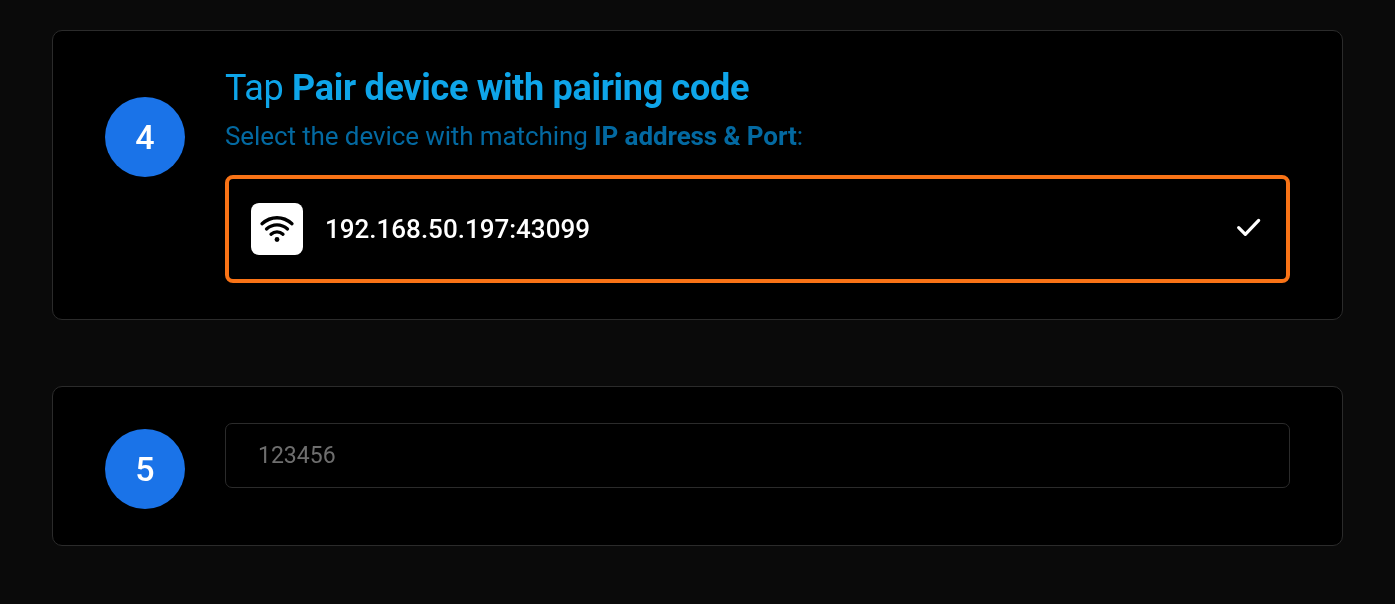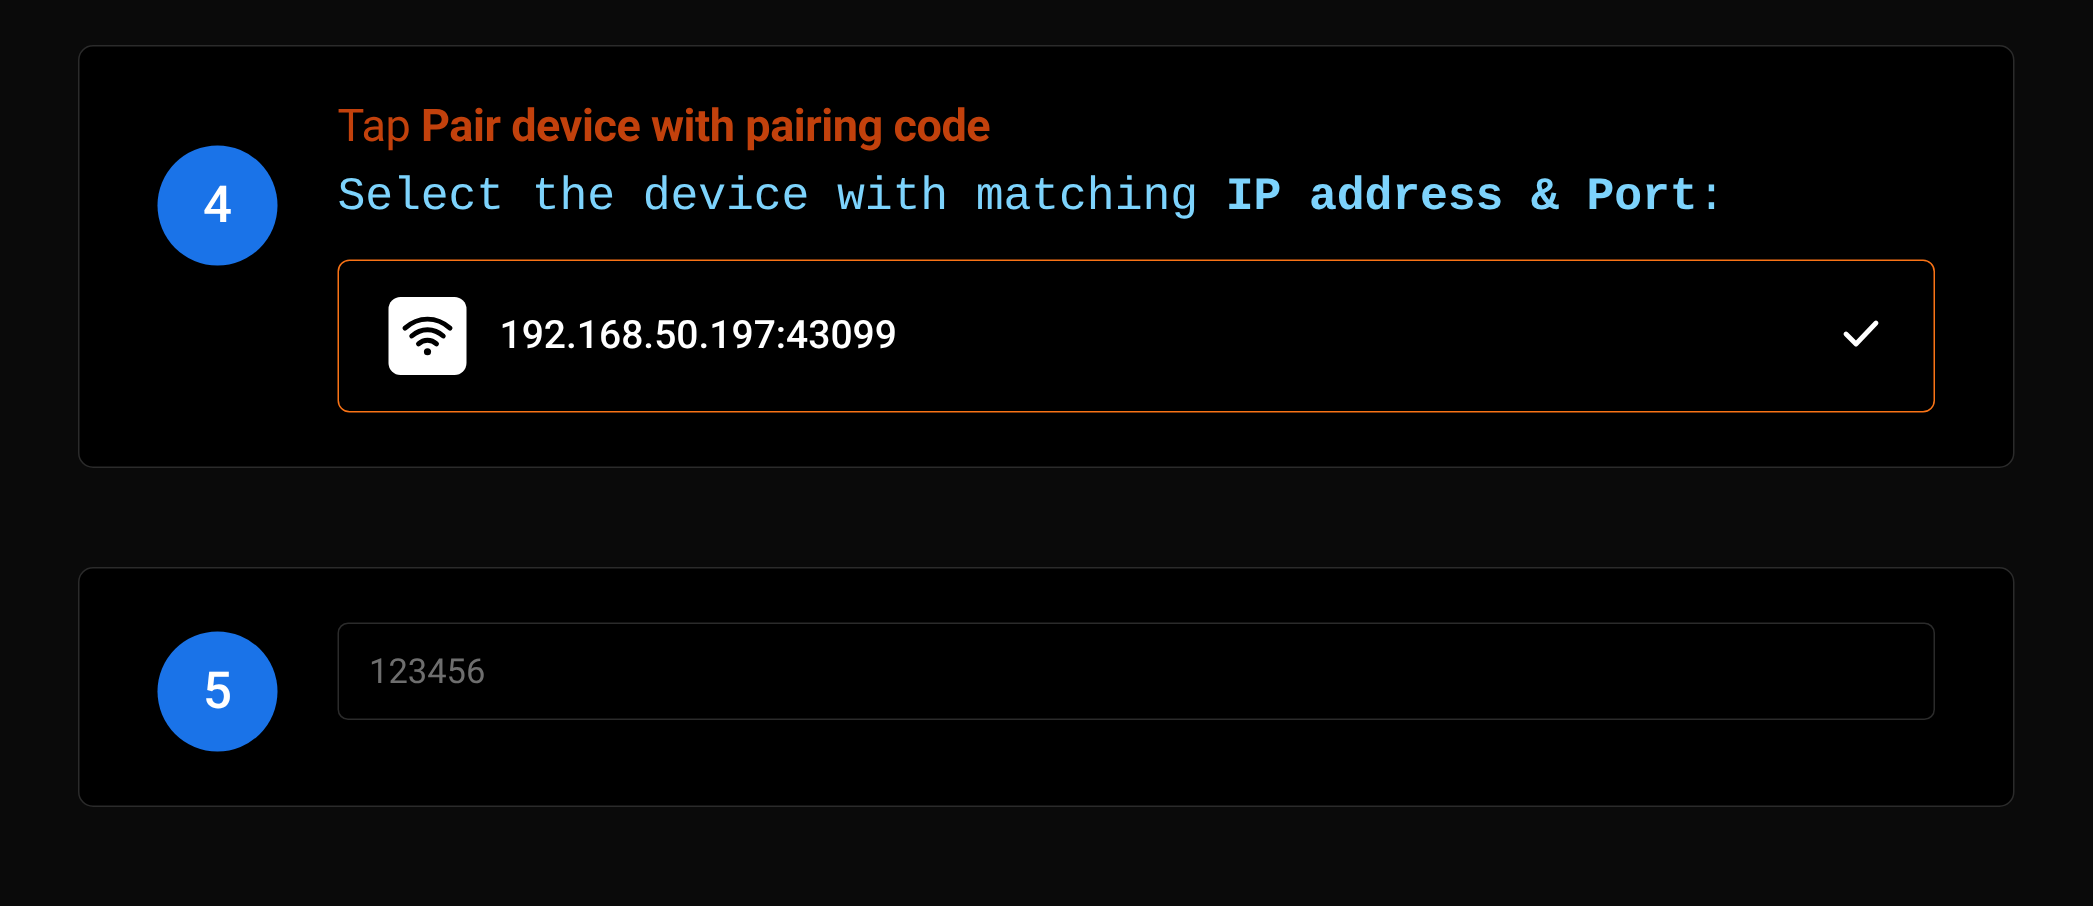--- a/index.html
+++ b/index.html
@@ -40,44 +40,43 @@
       font-size: 34px;
       font-weight: 500;
       flex-shrink: 0;
       margin-top: 30px;
     }
     .step-content {
       flex: 1;
       min-width: 0;
     }
     .step-heading {
-      font-size: 30px;
+      font-size: 36px;
       font-weight: 400;
-      color: #c2410c;
+      color: #0ea5e9;
       margin-bottom: 12px;
       letter-spacing: -0.3px;
     }
     .step-heading .bold {
       font-weight: 700;
     }
     .step-subheading {
-      font-size: 31px;
+      font-size: 26px;
       font-weight: 400;
-      color: #7dd3fc;
+      color: #0369a1;
       margin-bottom: 24px;
       letter-spacing: -0.1px;
-      font-family: Liberation Mono, monospace;
     }
     .step-subheading .bold {
       font-weight: 700;
     }
     .device-row {
-      border: 1px solid #f97316;
+      border: 4px solid #f97316;
       border-radius: 8px;
-      padding: 24px 33px;
+      padding: 24px 22px;
       display: flex;
       align-items: center;
       gap: 22px;
       cursor: pointer;
     }
     .wifi-icon-box {
       width: 52px;
       height: 52px;
       background: #fff;
       border-radius: 8px;
@@ -101,21 +100,21 @@
     }
     .check-icon svg {
       width: 32px;
       height: 32px;
     }
     .code-input {
       width: 100%;
       background: transparent;
       border: 1px solid #2b2b2b;
       border-radius: 7px;
-      padding: 18px 20px;
+      padding: 18px 32px;
       font-size: 23px;
       color: #fff;
       font-family: inherit;
       outline: none;
     }
     .code-input::placeholder {
       color: #6e6e6e;
     }
     .step5-number {
       margin-top: 6px;

